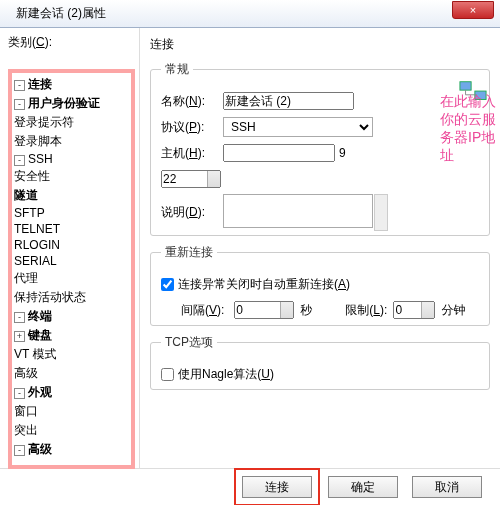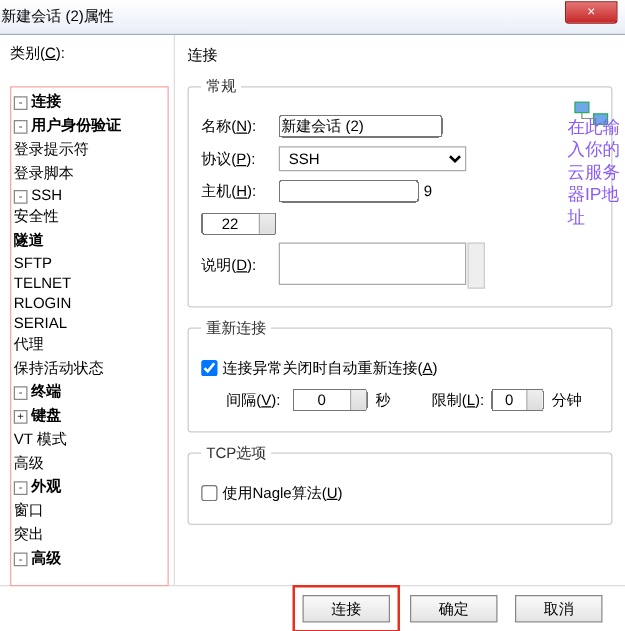--- a/index.html
+++ b/index.html
@@ -1,45 +1,45 @@
 <!DOCTYPE html>
 <html><head>
 <meta charset="utf-8">
 <style>
 *{box-sizing:border-box;margin:0;padding:0;font-family:"Microsoft YaHei","SimSun",sans-serif;font-size:12px}
 body{background:#fff;width:500px;height:505px;overflow:hidden}
-.titlebar{height:28px;background:linear-gradient(#fff,#e8eef7);border-bottom:1px solid #a0b0c8;display:flex;align-items:center;padding-left:1px;position:relative}
+.titlebar{height:28px;background:linear-gradient(#fff,#e8eef7);border-bottom:1px solid #a0b0c8;display:flex;align-items:center;padding-left:16px;position:relative}
 .titlebar .title{flex:1}
 .titlebar .close{width:42px;height:18px;background:linear-gradient(#e57373,#c62828);border:1px solid #a01818;border-radius:0 0 3px 3px;color:#fff;display:flex;align-items:center;justify-content:center;margin-right:6px;margin-top:-8px;font-size:11px}
 .body{display:flex;height:440px}
 .left{width:140px;padding:6px 4px 6px 8px;border-right:1px solid #ddd}
 .cat-label{margin-bottom:18px}
 .cat-label u{text-decoration:underline}
-.tree{border:1px solid #fca5a5;height:400px;overflow:auto;padding:2px;background:#fff}
+.tree{border:4px solid #fca5a5;height:400px;overflow:auto;padding:2px;background:#fff}
 .tree ul{list-style:none}
 .tree li{padding:1px 0 1px 0;white-space:nowrap}
 .tg{display:inline-block;width:11px;height:11px;border:1px solid #888;text-align:center;line-height:9px;font-size:9px;margin-right:3px;color:#333;background:#fff}
 .bold{font-weight:bold}
 .c0{padding-left:2px}.c1{padding-left:16px}.c2{padding-left:30px}
 .right{flex:1;padding:6px 10px 6px 10px;position:relative}
 .section-title{margin:2px 0 8px}
-fieldset{border:1px solid #ccc;border-radius:3px;padding:8px 10px 10px;margin-bottom:8px}
+fieldset{border:1px solid #ccc;border-radius:3px;padding:8px 10px 0;margin-bottom:8px}
 legend{padding:0 4px;color:#333}
 .row{display:flex;align-items:center;margin:4px 0;min-height:22px}
 .lbl{width:62px}
 .lbl u{text-decoration:underline}
 input[type=text],select{height:20px;border:1px solid #aaa;padding:0 3px;background:#fff}
 select{width:150px}
 .txt{width:131px}
-.num{width:60px;text-align:center;padding-right:14px}
+.num{width:60px;text-align:left;padding-right:14px}
 .spin{position:relative;display:inline-block}
 .spin::after{content:"";position:absolute;right:1px;top:1px;bottom:1px;width:12px;background:linear-gradient(#eee,#ddd);border-left:1px solid #aaa}
 textarea{width:150px;height:34px;border:1px solid #aaa;resize:none}
 .scrolly{position:absolute;right:-15px;top:0;bottom:0;width:14px;background:#eee;border:1px solid #ccc}
-.annot{position:absolute;left:314px;top:64px;color:#8b5cf6;font-size:14px;line-height:18px}
+.annot{position:absolute;left:300px;top:64px;color:#ec4899;font-size:14px;line-height:18px}
 .icon-net{position:absolute;right:12px;top:50px;width:30px;height:28px}
 .checkbox{width:13px;height:13px;margin-right:4px}
 .footer{height:36px;display:flex;justify-content:flex-end;align-items:center;gap:14px;padding-right:18px;border-top:1px solid #ddd}
 .btn{width:70px;height:22px;border:1px solid #888;background:linear-gradient(#fafafa,#e4e4e4);text-align:center;line-height:20px}
 .hl{outline:2px solid #e53020;outline-offset:4px;padding:2px}
 .unit{margin:0 6px}
 </style>
 </head>
 <body>
 

